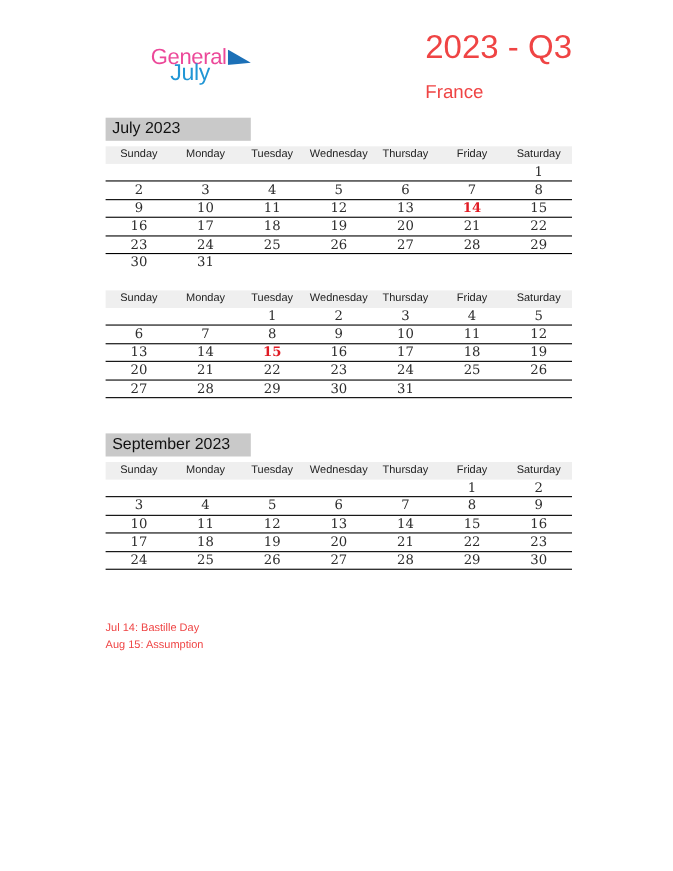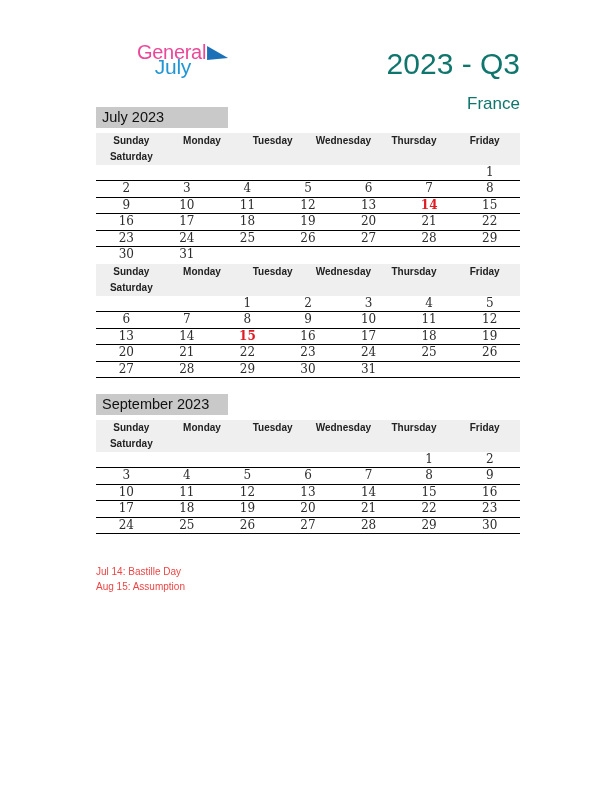--- a/index.html
+++ b/index.html
@@ -25,37 +25,37 @@
   .logo-triangle{
     display:inline-block;width:21px;height:14px;margin-left:1px;vertical-align:-1px;
     background:var(--logo-triangle);
     clip-path:polygon(0 0,100% 86%,0 100%);
   }
   .logo-blue{
     position:absolute;top:14px;right:0;
     font-size:21px;line-height:21px;color:var(--logo-blue);letter-spacing:-0.3px;
   }
   
-  .quarter{position:absolute;right:92px;top:48px;text-align:right;color:#0f766e;}
+  .quarter{position:absolute;right:92px;top:28px;text-align:left;color:#ef4444;}
   .quarter-title{font-size:30px;line-height:32px;}
   .quarter-sub{font-size:17px;line-height:20px;margin-top:14px;}
   
   .months{position:absolute;left:96px;top:0;width:424px;}
   .month{position:absolute;left:0;width:424px;}
   .month-0{top:107px}
   .month-1{top:259px}
   .month-2{top:394px}
   .month-title{
     width:132px;height:21px;box-sizing:border-box;
     background:var(--title-bg);
     font-size:14.5px;line-height:21px;padding-left:6px;color:#111;
   }
   .weekday-band{
-    margin-top:5px;height:32px;background:var(--band-bg);
-    display:grid;grid-template-columns:repeat(6,1fr);font-weight:bold;
+    margin-top:5px;height:16px;background:var(--band-bg);
+    display:grid;grid-template-columns:repeat(7,1fr);
   }
   .weekday{text-align:center;font-size:10px;line-height:16px;color:#222;}
   .cal-row{
     display:grid;grid-template-columns:repeat(7,1fr);
     height:16.4px;box-sizing:border-box;
     border-bottom:1.5px solid var(--line);
   }
   .cal-row.no-border{border-bottom:none;}
   .cal-cell{
     text-align:center;

